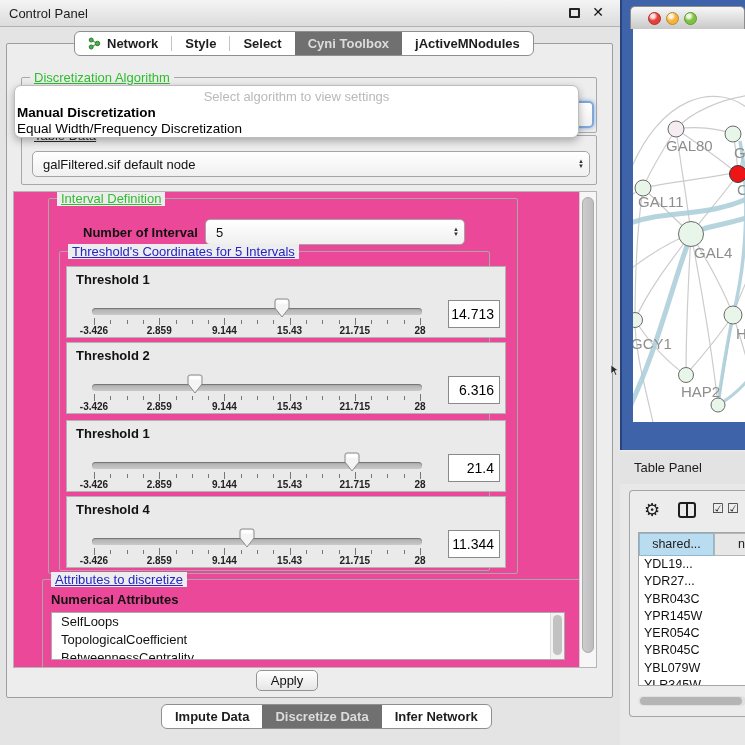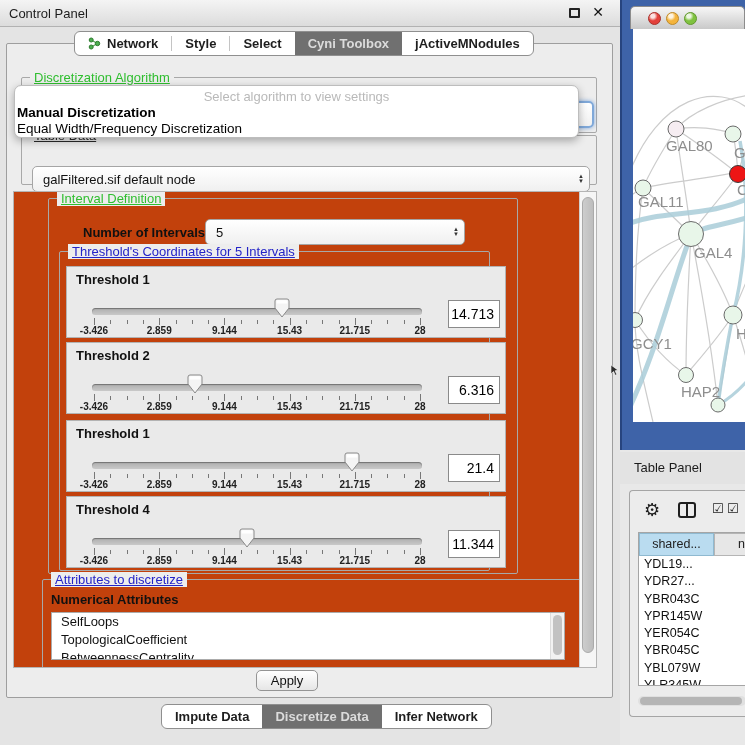--- a/index.html
+++ b/index.html
@@ -44,24 +44,24 @@
   .algo-cb { left:10px; top:23px; width:562px; height:27px;
     border:2px solid #7fa8d9; box-shadow:0 0 4px rgba(100,150,215,.8); }
 
   .popup { position:absolute; left:7px; top:41px; width:565px; height:53px; background:#fff;
     border:1px solid #bdbdbd; border-radius:7px; box-shadow:0 3px 9px rgba(0,0,0,.3); z-index:10; padding-top:2px; }
   .popup .hint { text-align:center; color:#b9b9b9; font-size:13px; height:17px; line-height:17px; }
   .popup .opt { font-size:13.5px; color:#000; height:16px; line-height:16px; padding-left:2px; cursor:pointer; }
   .popup .opt.bold { font-weight:bold; }
 
   .td-group { left:14px; top:91px; width:576px; height:50px; }
-  .td-cb { left:10px; top:30px; width:558px; height:26px; }
+  .td-cb { left:10px; top:15px; width:558px; height:26px; }
 
   .viewport { position:absolute; left:6px; top:147px; width:584px; height:477px;
-    border:1px solid #b5b5b5; overflow:hidden; background:#c2410c; }
+    border:1px solid #b5b5b5; overflow:hidden; background:#ec4899; }
   .vscroll { position:absolute; left:572px; top:148px; width:17px; height:475px; background:#f6f6f6;
     border-left:1px solid #cfcfcf; cursor:pointer; }
   .vthumb { position:absolute; left:2px; top:5px; width:12px; height:456px; background:linear-gradient(90deg,#cdcdcd,#bdbdbd);
     border:1px solid #aaa; border-radius:6px; }
 
   .int-group { left:34px; top:6px; width:470px; height:376px; }
   .noi-label { position:absolute; left:34px; top:26px; font-size:13px; font-weight:bold; color:#111; }
   .noi-cb { left:156px; top:20px; width:260px; height:26px; }
   .thr-group { left:10px; top:52px; width:431px; height:320px; }
 
@@ -185,21 +185,21 @@
           <span class="stepper">
               <span>▲</span>
               <span>▼</span>
             </span>
         </div>
       </div>
 
       <div class="viewport">
         <div class="group int-group">
           <span class="gtitle green">Interval Definition</span>
-          <span class="noi-label">Number of Intervals</span>
+          <span class="noi-label">Number of Interval</span>
           <div class="combobox noi-cb">
             <span class="cb-text">5</span>
             <span class="stepper">
                 <span>▲</span>
                 <span>▼</span>
               </span>
           </div>
           <div class="group thr-group">
             <span class="gtitle blue">Threshold's Coordinates for 5 Intervals</span>
             <div id="thresholds">

